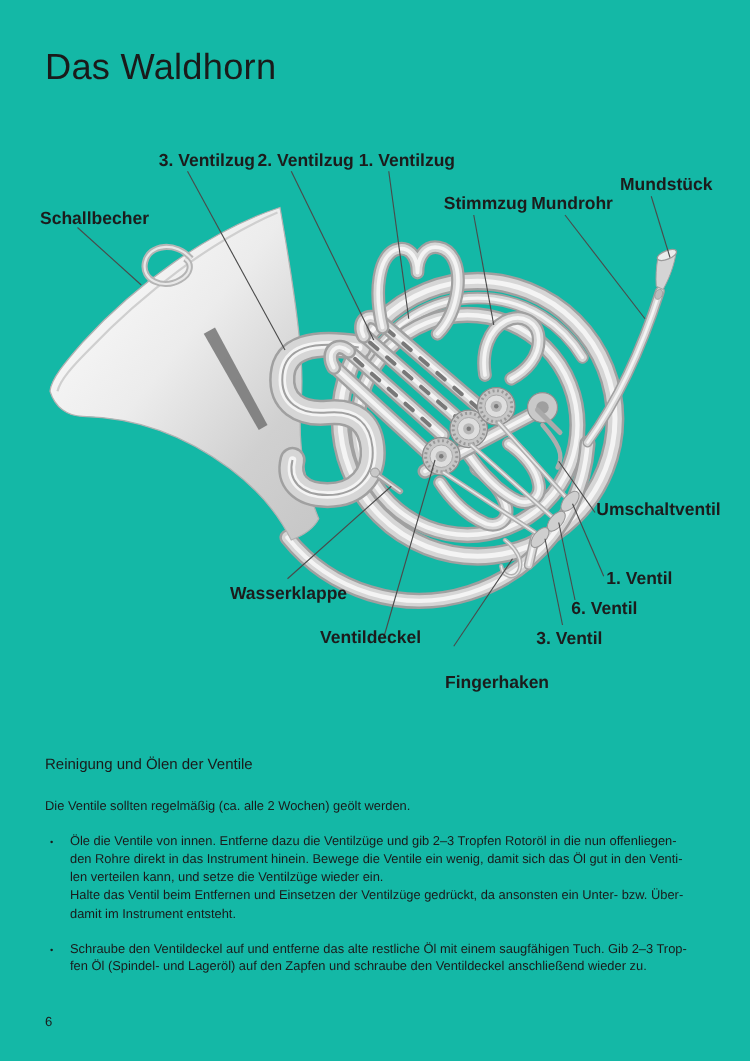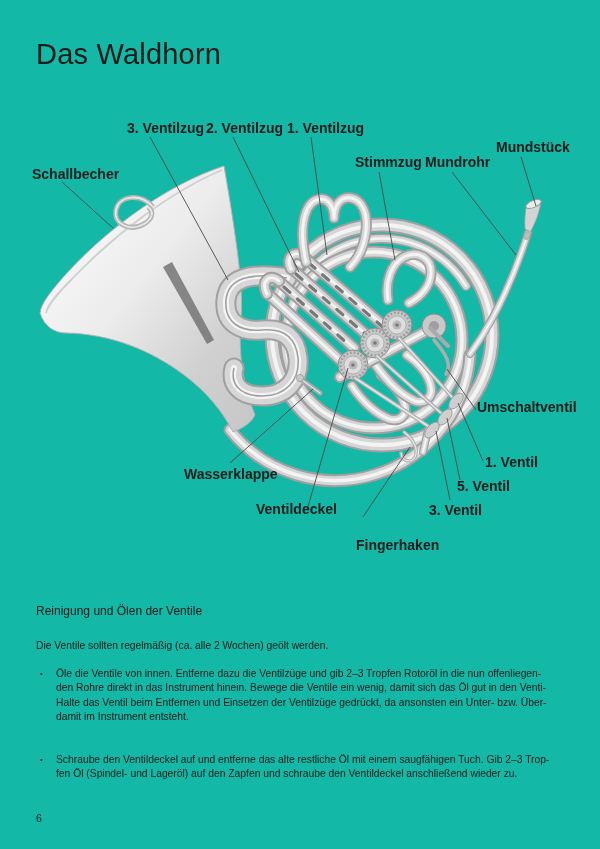--- a/index.html
+++ b/index.html
@@ -216,35 +216,36 @@
 
     <span class="lbl" style="left:32px;top:69px">Schallbecher</span>
     <span class="lbl" style="left:127px;top:23px">3. Ventilzug</span>
     <span class="lbl" style="left:206px;top:23px">2. Ventilzug</span>
     <span class="lbl" style="left:287px;top:23px">1. Ventilzug</span>
     <span class="lbl" style="left:355px;top:57px">Stimmzug</span>
     <span class="lbl" style="left:425px;top:57px">Mundrohr</span>
     <span class="lbl" style="left:496px;top:42px">Mundstück</span>
     <span class="lbl" style="left:477px;top:302px">Umschaltventil</span>
     <span class="lbl" style="left:485px;top:357px">1. Ventil</span>
-    <span class="lbl" style="left:457px;top:381px">5. Ventil</span>
+    <span class="lbl" style="left:457px;top:381px">6. Ventil</span>
     <span class="lbl" style="left:429px;top:405px">3. Ventil</span>
     <span class="lbl" style="left:184px;top:369px">Wasserklappe</span>
     <span class="lbl" style="left:256px;top:404px">Ventildeckel</span>
     <span class="lbl" style="left:356px;top:440px">Fingerhaken</span>
   </div>
 
   <h2 class="heading">Reinigung und Ölen der Ventile</h2>
   <p class="intro">Die Ventile sollten regelmäßig (ca. alle 2 Wochen) geölt werden.</p>
 
   <div class="bullet b1">
     <span class="marker">•</span>
     <div class="lines">
       <div class="ln">Öle die Ventile von innen. Entferne dazu die Ventilzüge und gib 2–3 Tropfen Rotoröl in die nun offenliegen-</div>
       <div class="ln">den Rohre direkt in das Instrument hinein. Bewege die Ventile ein wenig, damit sich das Öl gut in den Venti-</div>
+      <div class="ln">len verteilen kann, und setze die Ventilzüge wieder ein.</div>
       <div class="ln">Halte das Ventil beim Entfernen und Einsetzen der Ventilzüge gedrückt, da ansonsten ein Unter- bzw. Über-</div>
       <div class="ln">damit im Instrument entsteht.</div>
     </div>
   </div>
 
   <div class="bullet b2">
     <span class="marker">•</span>
     <div class="lines">
       <div class="ln">Schraube den Ventildeckel auf und entferne das alte restliche Öl mit einem saugfähigen Tuch. Gib 2–3 Trop-</div>
       <div class="ln">fen Öl (Spindel- und Lageröl) auf den Zapfen und schraube den Ventildeckel anschließend wieder zu.</div>

